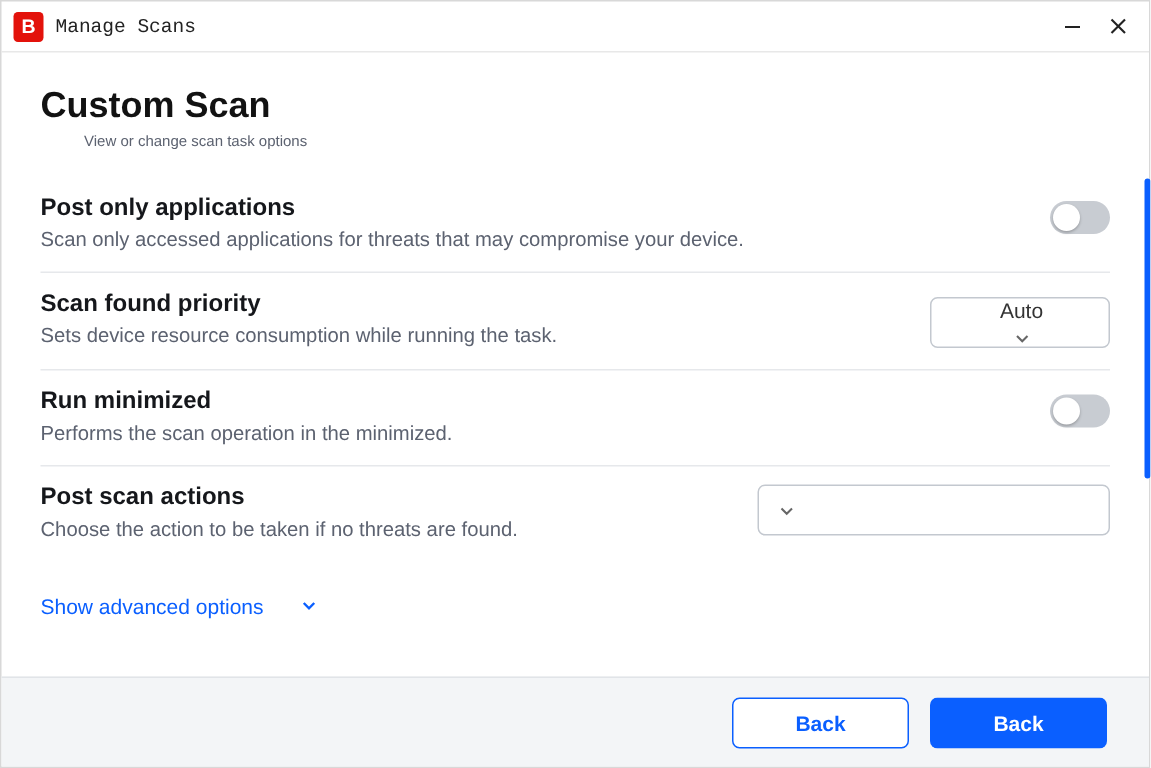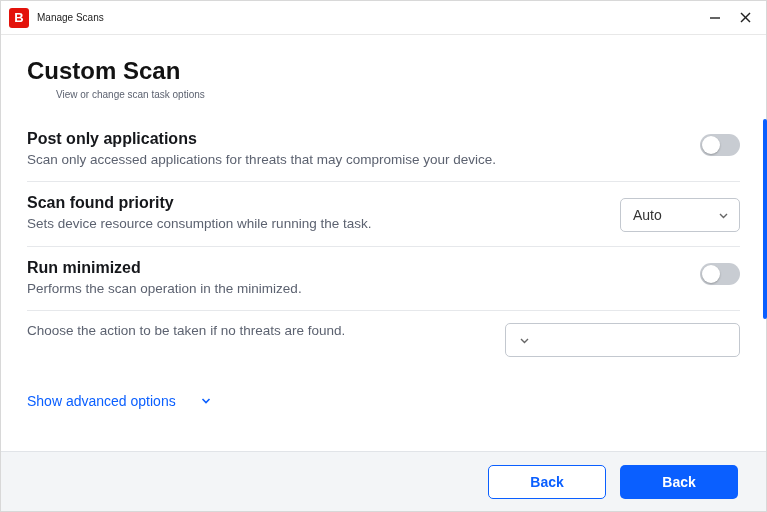--- a/index.html
+++ b/index.html
@@ -1,37 +1,37 @@
 <!DOCTYPE html>
 <html><head>
 <meta charset="utf-8">
 <style>
   * { box-sizing: border-box; margin: 0; padding: 0; }
   html, body { width: 767px; height: 512px; font-family: 'Segoe UI', Arial, sans-serif; background: #fff; color: #1a1a1a; overflow: hidden; }
   .window { width: 767px; height: 512px; display: flex; flex-direction: column; border: 1px solid #d8d8d8; position: relative; }
   .titlebar { height: 34px; display: flex; align-items: center; padding: 0 6px 0 8px; border-bottom: 1px solid #e8e8e8; }
   .app-icon { width: 20px; height: 20px; background: #e3120b; border-radius: 3px; display: flex; align-items: center; justify-content: center; margin-right: 8px; }
   .app-icon span { color: #fff; font-weight: 700; font-size: 13px; line-height: 1; }
-  .titlebar-title { font-size: 10px; color: #222; }
+  .titlebar-title { font-size: 13px; color: #222; font-family: Liberation Mono, monospace; }
   .titlebar-spacer { flex: 1; }
   .win-btn { width: 30px; height: 30px; display: flex; align-items: center; justify-content: center; color: #222; }
   .content { flex: 1; padding: 22px 26px 10px 26px; overflow: auto; position: relative; }
   .right-indicator { position: absolute; right: -1px; top: 118px; width: 4px; height: 200px; background: #0a5fff; border-radius: 2px; }
   .heading { font-size: 24px; font-weight: 700; color: #121212; margin-bottom: 4px; }
   .sub { font-size: 10px; color: #5c6270; margin-bottom: 18px; margin-left: 29px; }
   .section { padding: 12px 0 14px 0; border-bottom: 1px solid #e6e8eb; display: flex; align-items: flex-start; gap: 18px; }
   .section:last-of-type { border-bottom: none; }
   .section .text { flex: 1; }
   .sec-title { font-size: 16px; font-weight: 600; color: #15171b; margin-bottom: 4px; }
   .sec-desc { font-size: 13.5px; color: #5c6270; }
   .control-col { min-width: 120px; display: flex; justify-content: flex-end; align-items: center; padding-top: 4px; }
   .toggle { width: 40px; height: 22px; border-radius: 11px; background: #c8ccd2; position: relative; }
   .toggle .knob { position: absolute; left: 2px; top: 2px; width: 18px; height: 18px; background: #fff; border-radius: 50%; box-shadow: 0 1px 2px rgba(0,0,0,.25); }
   .select { height: 34px; border: 1px solid #c3c8cf; border-radius: 5px; display: flex; align-items: center; justify-content: space-between; padding: 0 10px 0 12px; font-size: 14px; color: #333; background: #fff; }
-  .select.small { width: 120px; }
+  .select.small { width: 120px; flex-direction: column; }
   .select.large { width: 235px; }
   .chev { width: 12px; height: 12px; display: inline-flex; align-items: center; justify-content: center; color: #555; }
   .adv { display: inline-flex; align-items: center; gap: 24px; color: #0a5fff; font-size: 14px; margin-top: 22px; cursor: pointer; }
   .adv .chev { color: #0a5fff; }
   .footer { height: 60px; background: #f3f5f7; border-top: 1px solid #e1e4e8; display: flex; align-items: center; justify-content: flex-end; gap: 14px; padding: 0 28px; }
   .btn { height: 34px; min-width: 118px; border-radius: 5px; display: flex; align-items: center; justify-content: center; font-size: 14px; font-weight: 600; cursor: pointer; border: 1px solid transparent; }
   .btn-secondary { background: #fff; border-color: #0a5fff; color: #0a5fff; }
   .btn-primary { background: #0a5fff; color: #fff; }
 </style>
 </head>
@@ -97,20 +97,21 @@
       </div>
       <div class="control-col">
         <div class="toggle">
             <div class="knob"></div>
           </div>
       </div>
     </div>
 
     <div class="section" style="border-bottom:none;">
       <div class="text">
+        <div class="sec-title">Post scan actions</div>
         <div class="sec-desc">Choose the action to be taken if no threats are found.</div>
       </div>
       <div class="control-col" style="padding-top:0;">
         <div class="select large">
           <span class="chev">
             <svg width="11" height="11" viewBox="0 0 11 11">
                 <polyline points="2,4 5.5,7.5 9,4" fill="none" stroke="#666" stroke-width="1.4"></polyline>
               </svg>
           </span>
         </div>

